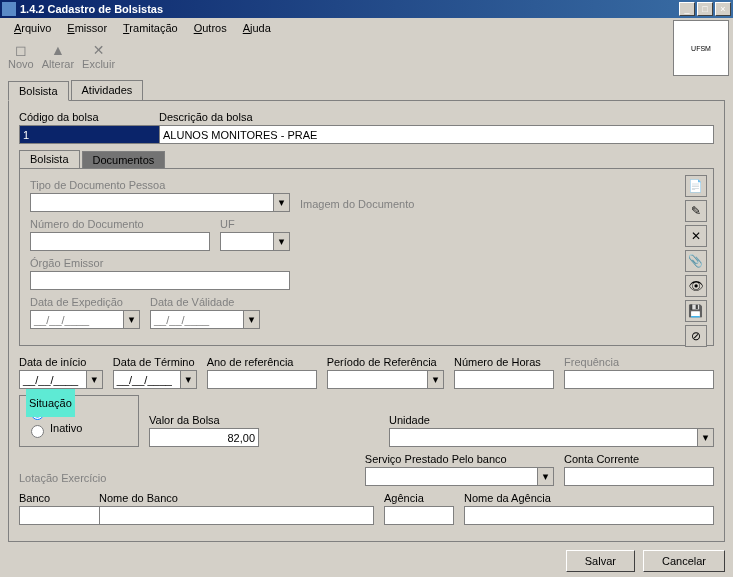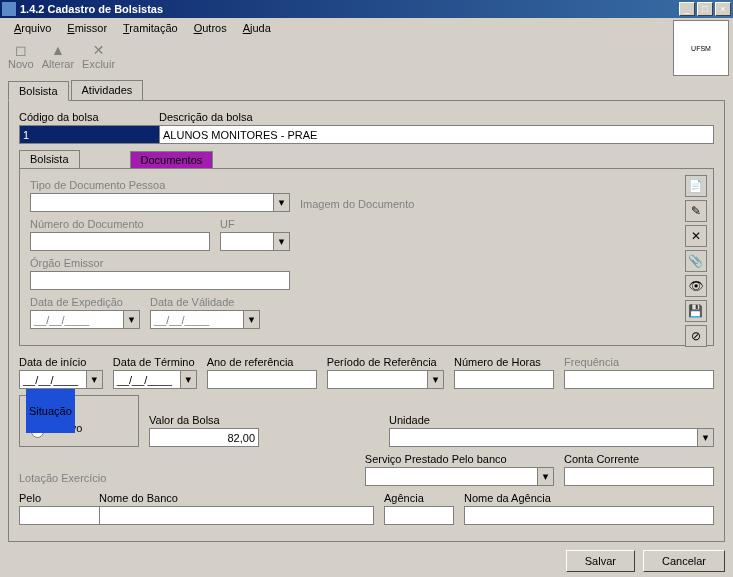--- a/index.html
+++ b/index.html
@@ -22,26 +22,26 @@
 .panel { border: 1px solid #808080; margin: 0 8px 8px; padding: 10px; background: #d4d0c8; }
 .row { display: flex; gap: 10px; margin-bottom: 6px; align-items: flex-end; }
 .field { display: flex; flex-direction: column; }
 .field label { margin-bottom: 2px; color: #000; }
 .field.disabled label { color: #808080; }
 input[type=text], .combo { border: 1px solid #808080; background: #fff; height: 19px; padding: 1px 3px; }
 .combo { display: flex; align-items: center; position: relative; }
 .combo .cbtn { position: absolute; right: 0; top: 0; width: 16px; height: 17px; background: #d4d0c8; border-left: 1px solid #808080; display: flex; align-items: center; justify-content: center; cursor: pointer; }
 .subtabs { display: flex; margin-top: 6px; }
 .subtab { padding: 2px 10px; border: 1px solid #808080; border-bottom: none; margin-right: 2px; cursor: pointer; }
-.subtab.active { background: #a21caf; position: relative; top: 1px; border-bottom: 1px solid #d4d0c8; margin-left: 48px; }
+.subtab.active { background: #737373; position: relative; top: 1px; border-bottom: 1px solid #d4d0c8; }
 .subpanel { border: 1px solid #808080; padding: 10px; position: relative; min-height: 170px; }
 .icon-col { position: absolute; right: 6px; top: 6px; display: flex; flex-direction: column; gap: 3px; }
 .micon { width: 22px; height: 22px; border: 1px solid #808080; background: #d4d0c8; display: flex; align-items: center; justify-content: center; cursor: pointer; font-size: 12px; }
 .groupbox { border: 1px solid #808080; padding: 8px 6px 6px; position: relative; }
-.groupbox .gl { position: absolute; top: -7px; left: 6px; background: #1d4ed8; padding: 16px 3px; }
+.groupbox .gl { position: absolute; top: -7px; left: 6px; background: #5eead4; padding: 8px 3px; }
 .radio { display: inline-flex; align-items: flex-start; gap: 3px; }
 .btn { padding: 4px 18px; border: 1px solid #fff; border-right-color: #404040; border-bottom-color: #404040; background: #d4d0c8; cursor: pointer; }
 .footer-btns { display: flex; justify-content: flex-end; gap: 8px; margin: 6px 8px; }
 .mag { width: 18px; height: 19px; border: 1px solid #808080; background: #d4d0c8; display: flex; align-items: center; justify-content: center; cursor: pointer; }
 </style>
 </head>
 <body>
 
 <div class="titlebar">
   <div class="titlebar-icon"></div>
@@ -234,21 +234,21 @@
         </div>
     </div>
     <div class="field" style="flex:1">
       <label>Conta Corrente</label>
       <input type="text" style="">
     </div>
   </div>
 
   <div class="row">
     <div class="field" style="width:70px">
-      <label>Pelo</label>
+      <label>Banco</label>
       <div style="display:flex">
         <input type="text" style="flex: 1 1 0%;">
         <div class="mag">
             <span>🔍</span>
           </div>
       </div>
     </div>
     <div class="field" style="width:275px">
       <label>Nome do Banco</label>
       <input type="text" style="">

